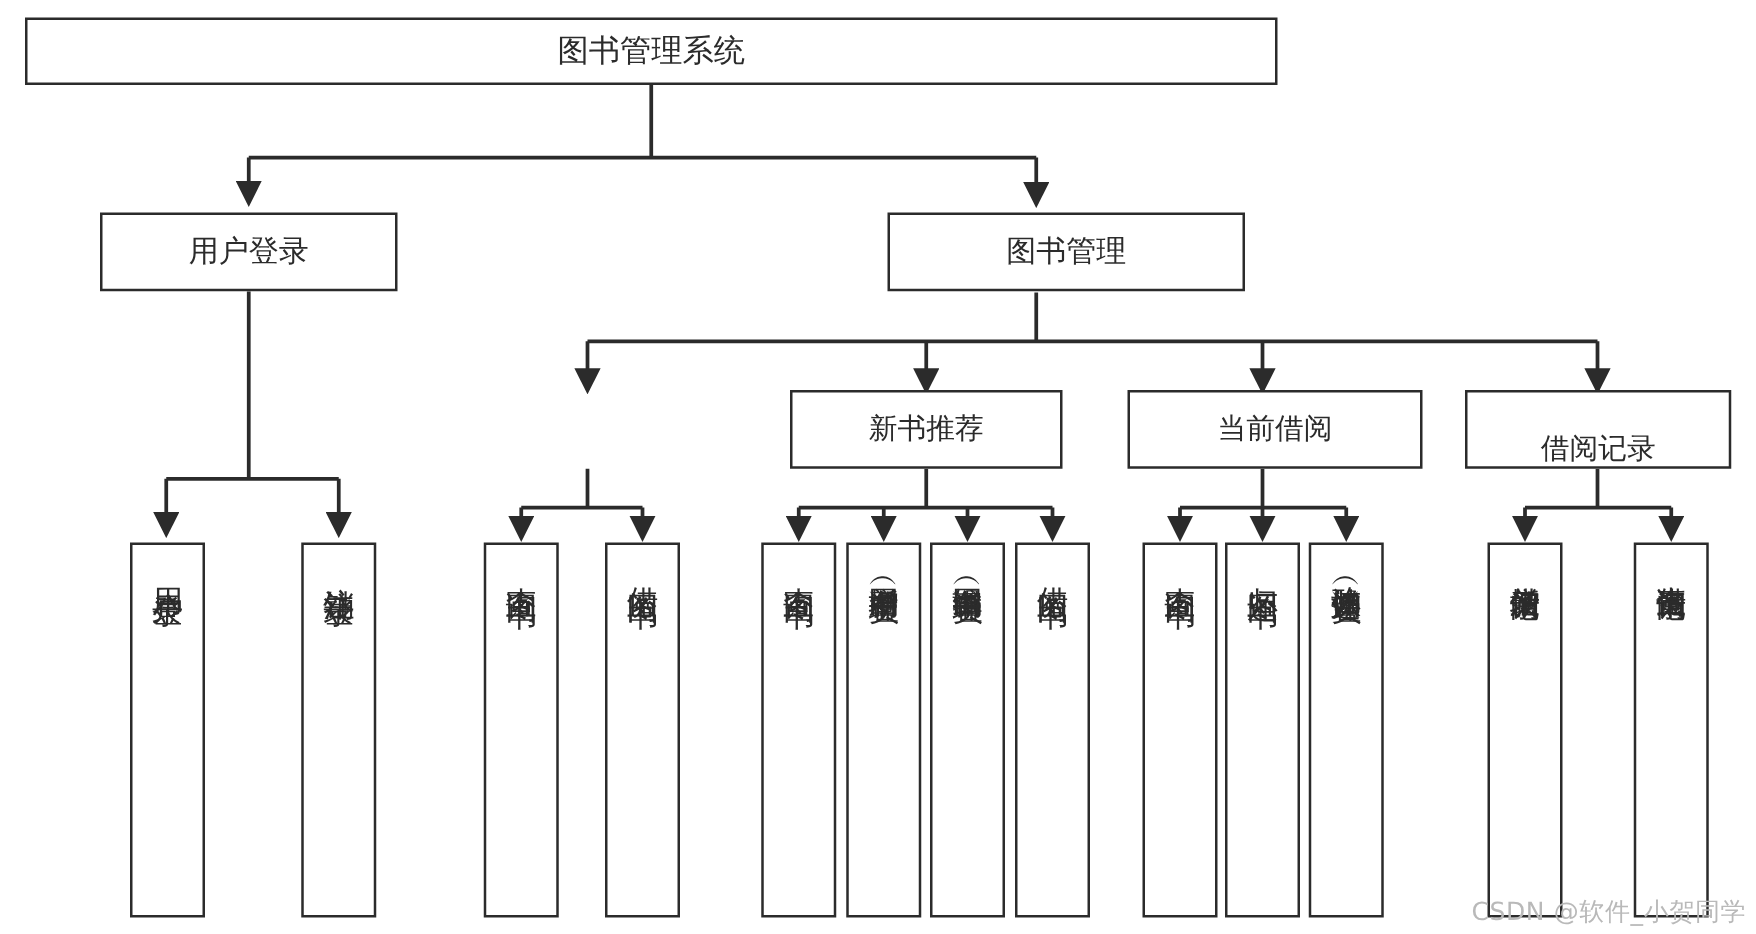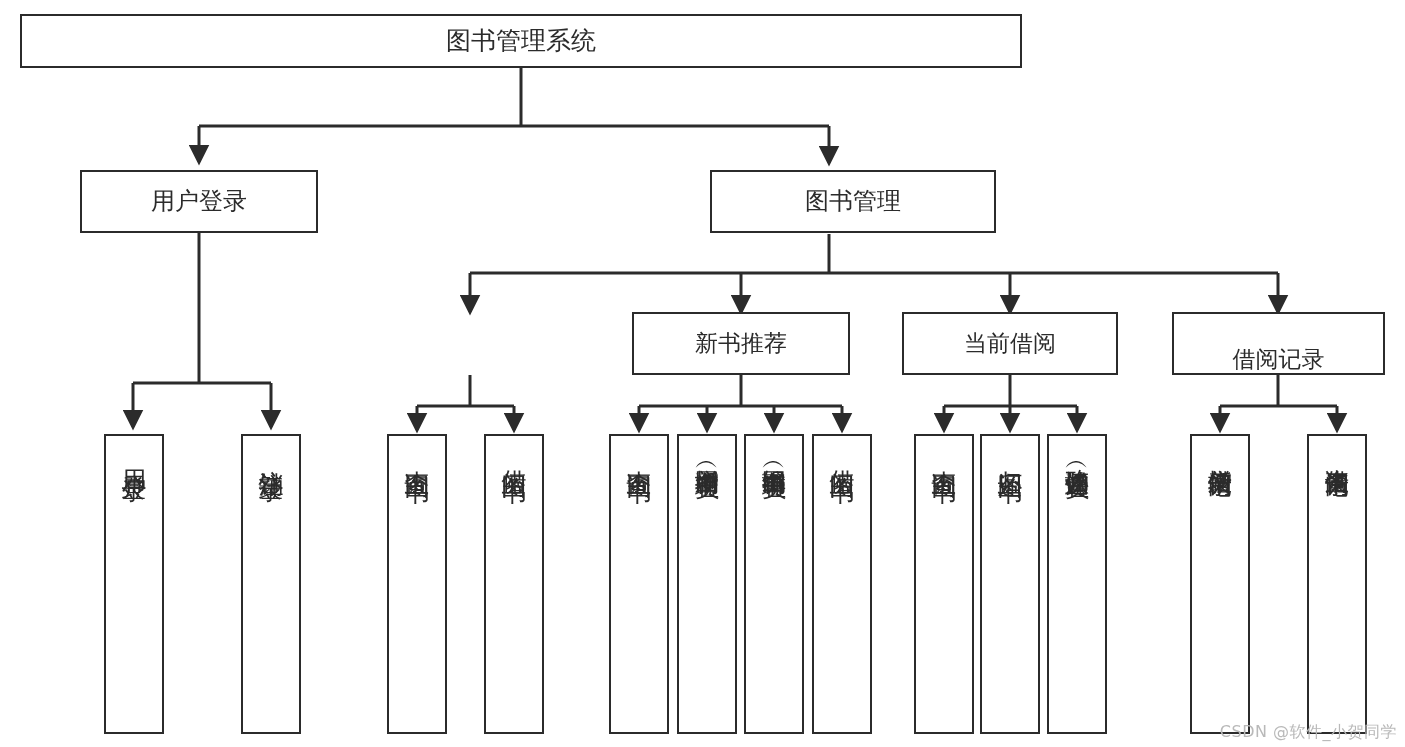--- a/index.html
+++ b/index.html
@@ -57,21 +57,21 @@
     text-orientation: upright;
     font-size: 25px;
     letter-spacing: 3px;
     line-height: 1;
   }
   .node-leaf.tall-text .label { font-size: 24px; letter-spacing: 1px; }
   #watermark {
     position: absolute;
     right: 8px;
     bottom: 4px;
-    font-size: 16px;
+    font-size: 20px;
     color: #b9b9b9;
     letter-spacing: 0.5px;
     z-index: 5;
     white-space: nowrap;
   }
 </style>
 </head>
 <body>
 
 <div id="diagram-root">
@@ -136,21 +136,21 @@
 
   <div class="node node-l1" style="left:710px; top:170px; width:286px; height:63px;">
     <span class="label">图书管理</span>
   </div>
 
 
   <div class="node node-l2" style="left:632px; top:312px; width:218px; height:63px;">
     <span class="label">新书推荐</span>
   </div>
 
-  <div class="node node-l2" style="left:902px; top:312px; width:216px; height:63px;">
+  <div class="node node-l2" style="left:902px; top:312px; width:236px; height:63px;">
     <span class="label">当前借阅</span>
   </div>
 
   <div class="node node-l2" style="left:1172px; top:312px; width:213px; height:63px;align-items:flex-end;">
     <span class="label">借阅记录</span>
   </div>
 
   <div class="node node-leaf" style="left:104px; top:434px; width:60px; height:300px;">
     <span class="label">用户登录</span>
   </div>

